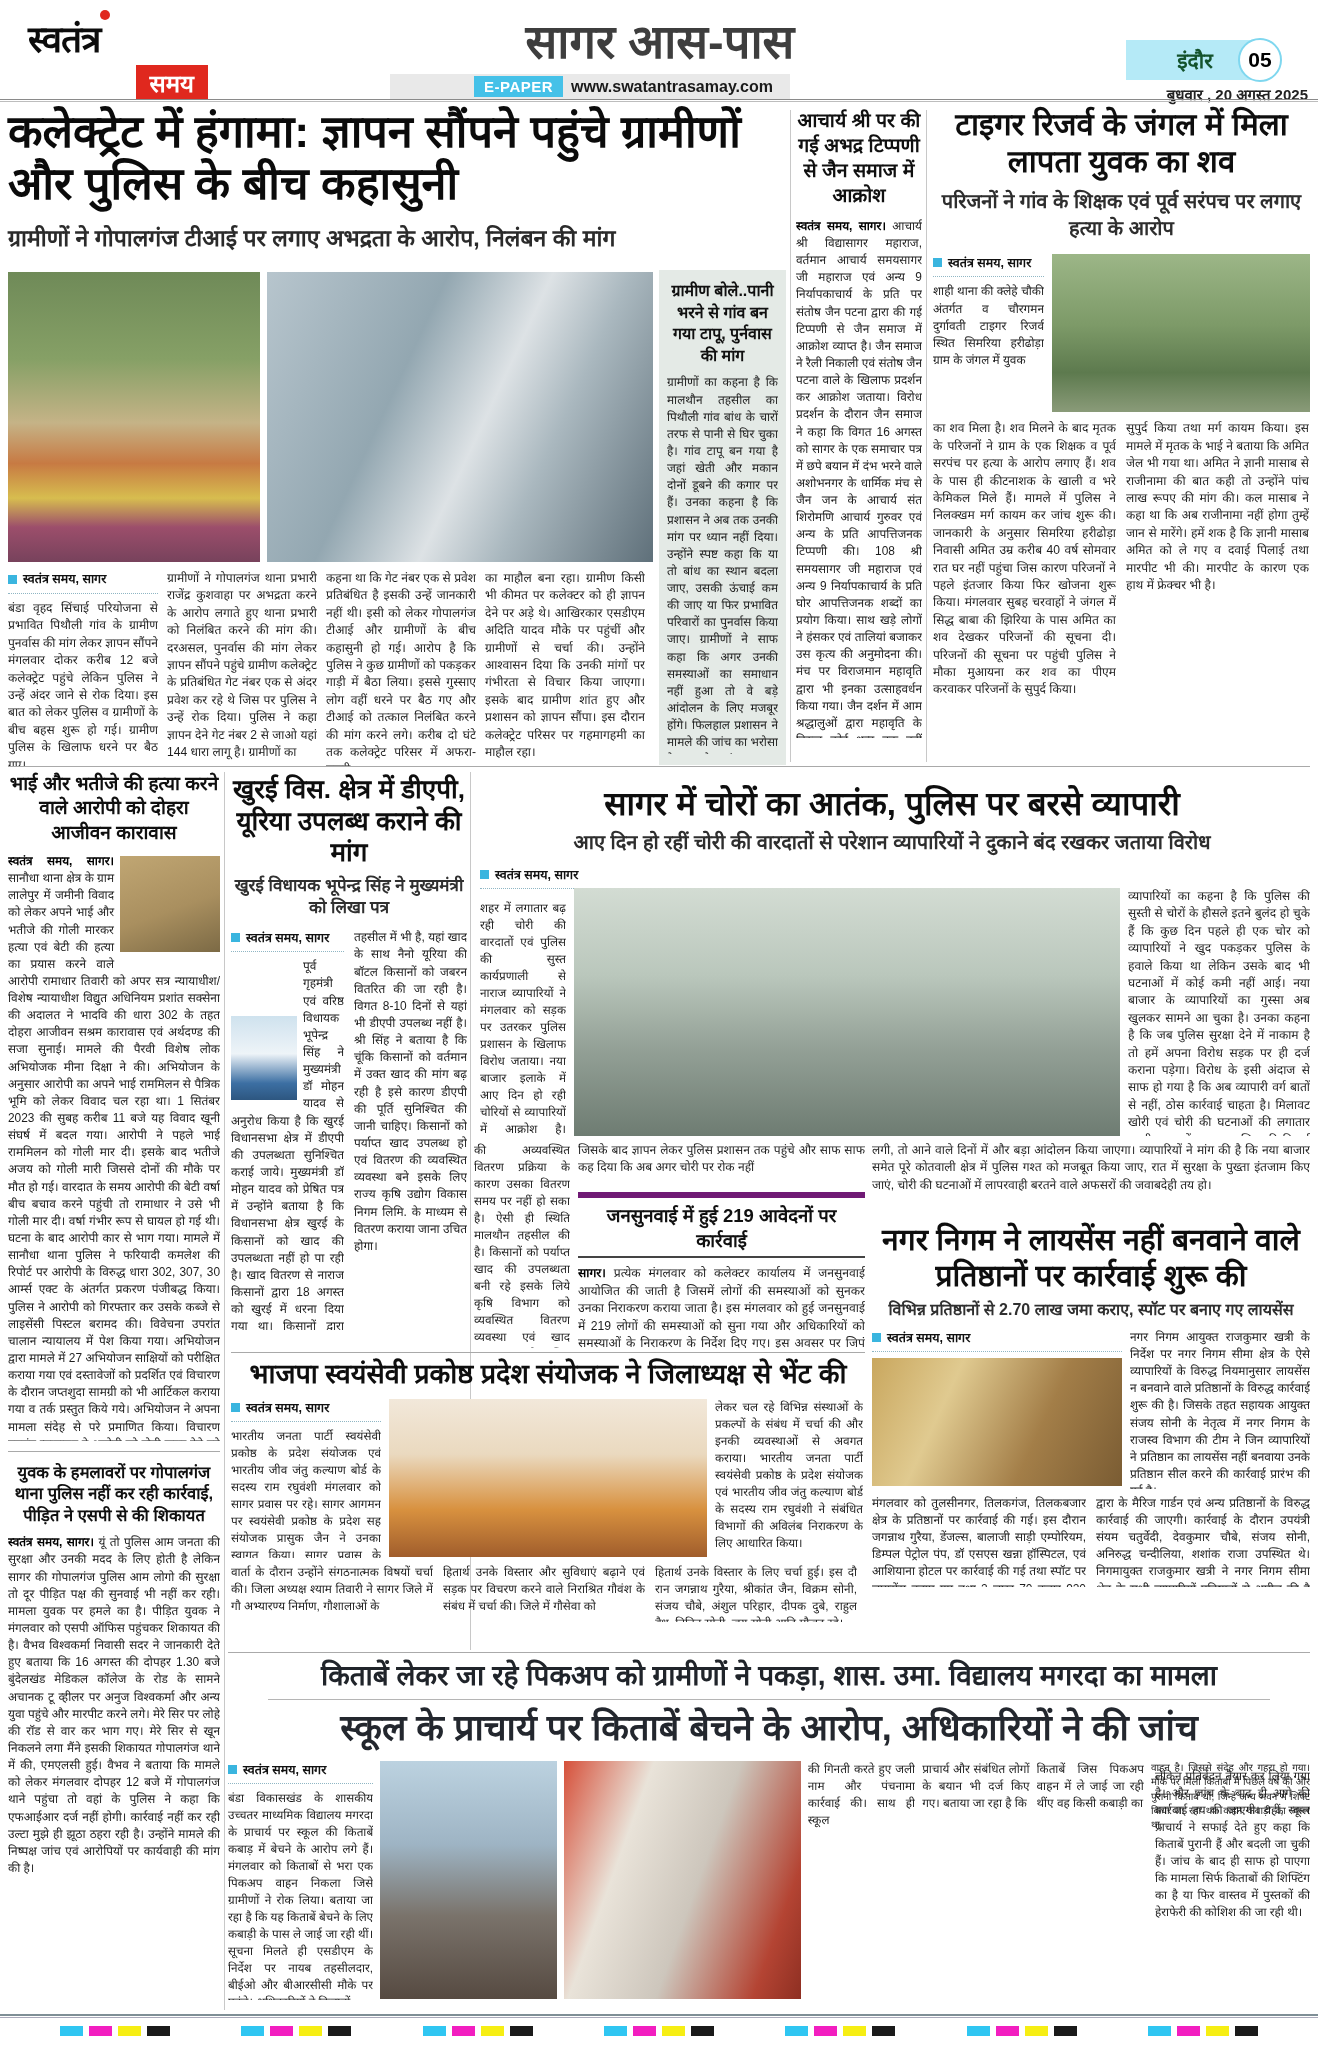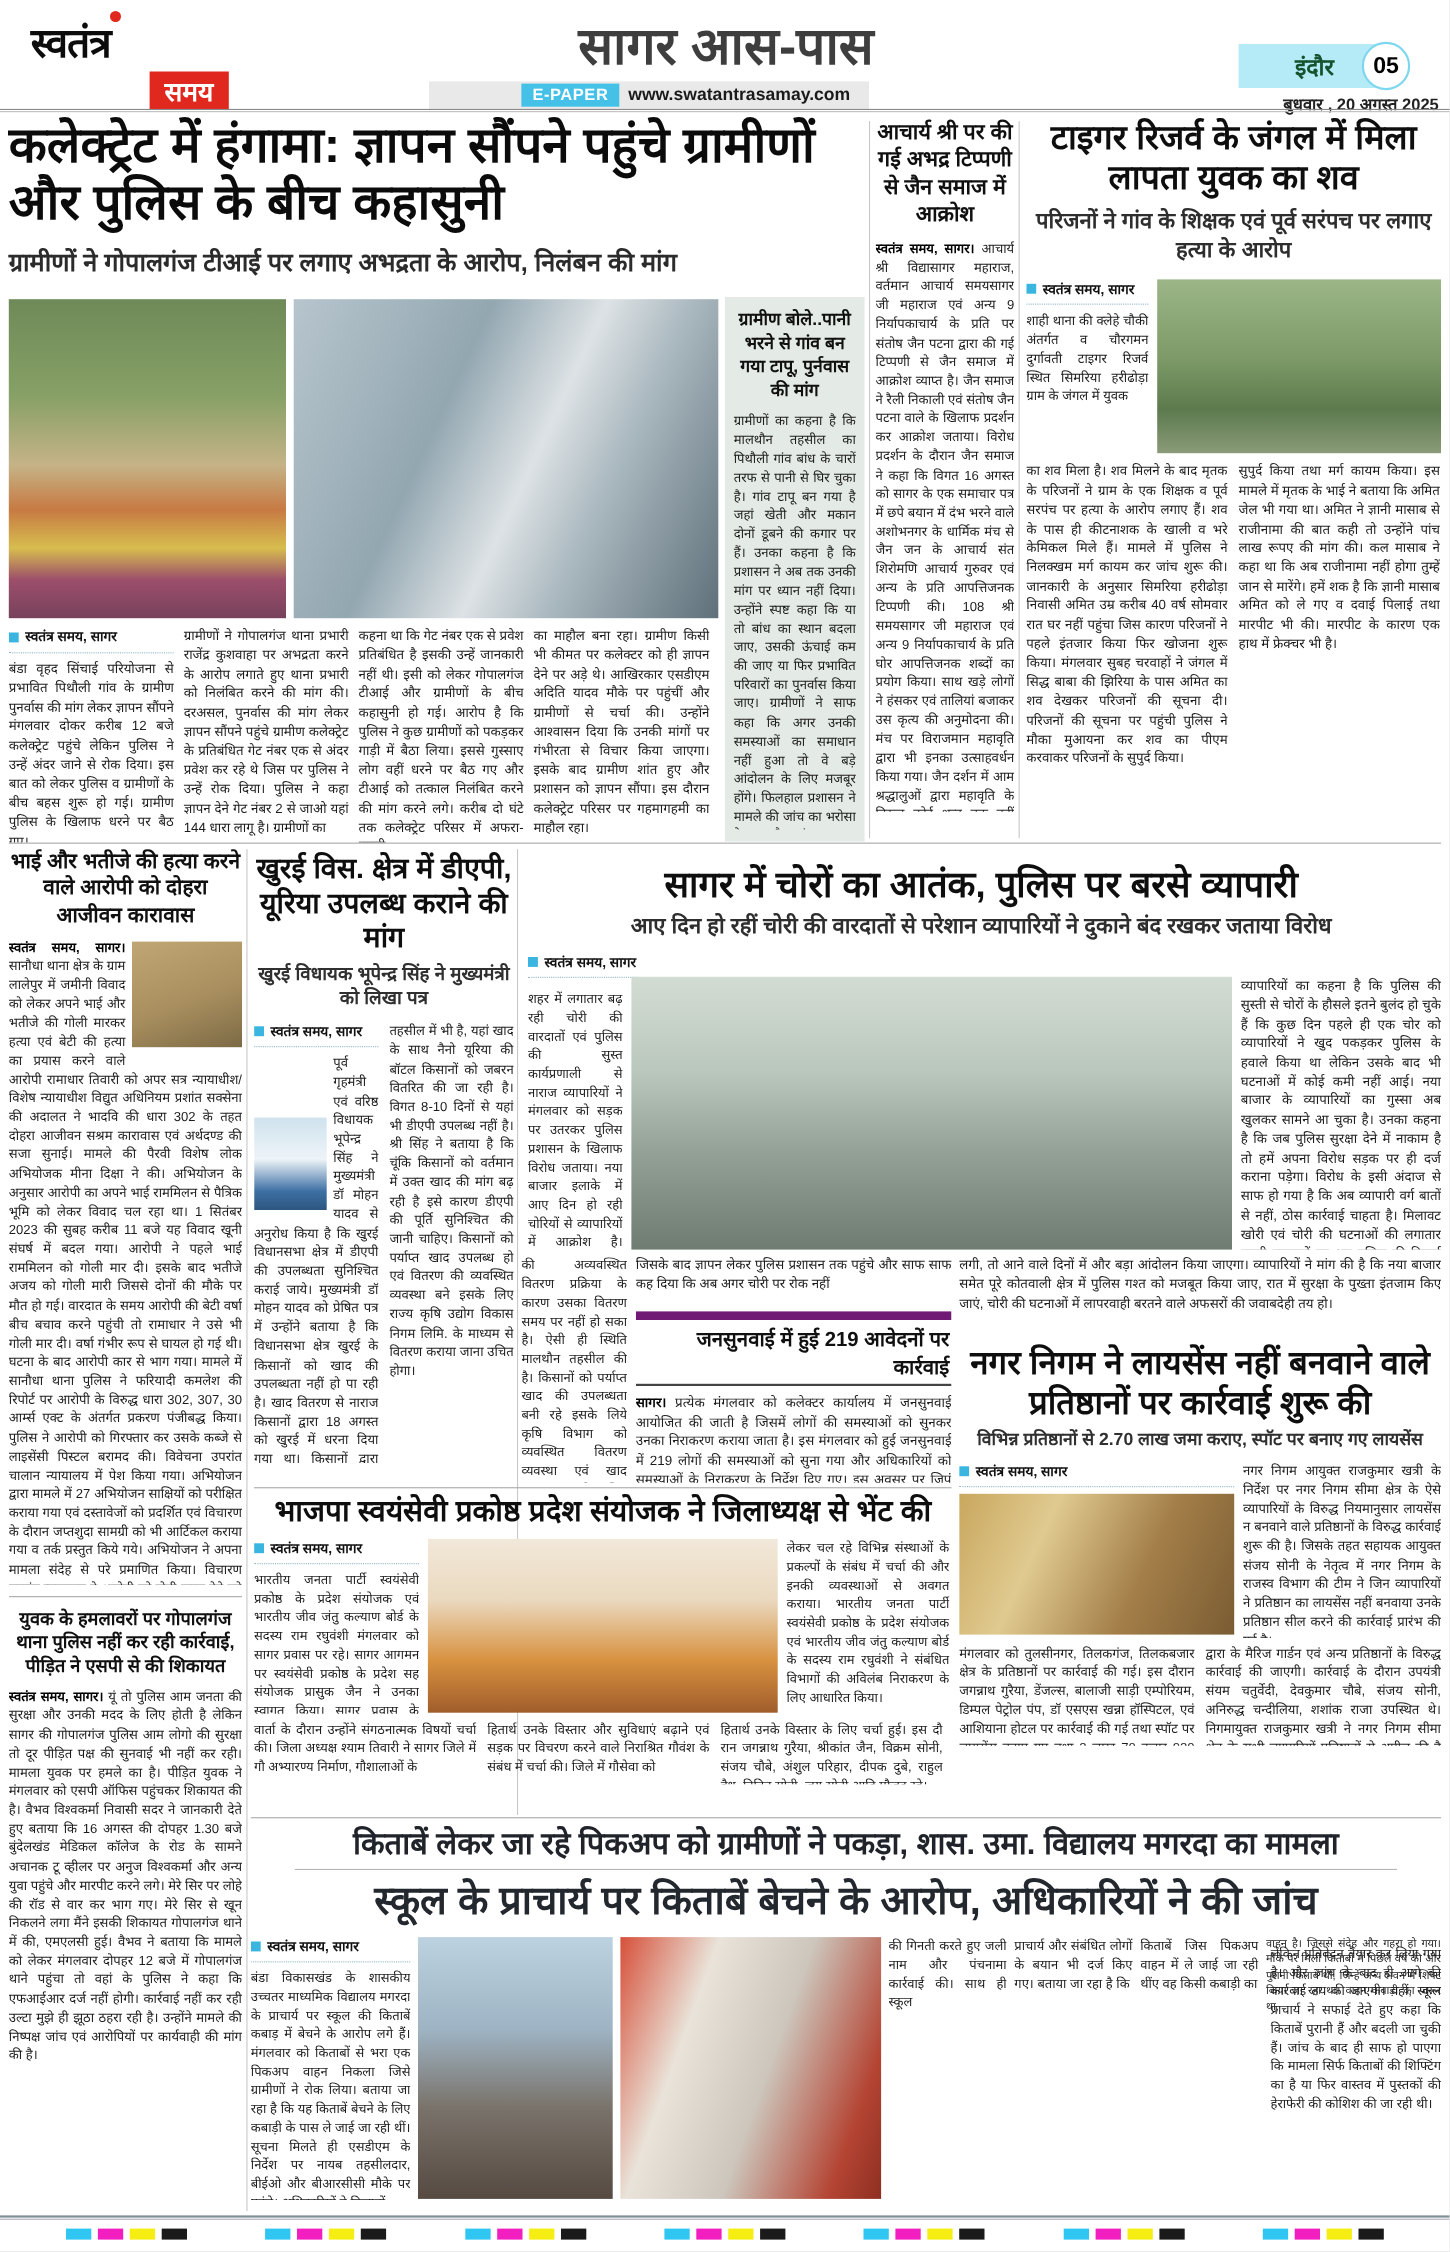--- a/index.html
+++ b/index.html
@@ -30,22 +30,22 @@
   .row { display:flex; }
   .gray-strip { background:#e9e9e9; display:flex; align-items:center; gap:8px; }
   .epaper-badge { background:#45c1e8; color:#ffffff; font-weight:bold; font-size:15px;
                   padding:2px 10px; letter-spacing:0.5px; }
   .site { font-weight:bold; font-size:16px; color:#1a1a1a; }
   .edition-badge { background:#b5eaf7; display:flex; align-items:center; justify-content:center;
                    font-weight:800; font-size:21px; color:#14532d; position:relative; }
   .page-circle { width:44px; height:44px; border-radius:50%; background:#fff; border:2px solid #7fd7ef;
                  display:flex; align-items:center; justify-content:center; font-weight:800; font-size:21px; color:#000; }
   .inset-box { background:#e4eae6; padding:10px 8px; overflow:hidden; }
-  .jansun-title { font-size:18.5px; font-weight:800; color:#101010; border-top:8px solid #701a75;
-                  border-bottom:2px solid #444; padding:4px 2px;text-align:right; }
+  .jansun-title { font-size:18.5px; font-weight:800; color:#101010; border-top:6px solid #701a75;
+                  border-bottom:2px solid #444; padding:4px 2px; }
   .mark-group { display:flex; gap:6px; }
   .mark { display:block; width:23px; height:10px; }
   .logo-top { font-size:37px; font-weight:800; color:#0c0c0c; letter-spacing:-1px; }
   .logo-bottom { background:#e0281e; color:#fff; font-weight:800; font-size:24px;
                  padding:1px 14px; display:inline-block; }
   .kicker { font-size:28px; font-weight:700; color:#20242a; line-height:1.2; }
   .school-head { font-size:36px; font-weight:800; color:#23272e; line-height:1.2; }
 </style>
 </head>
 <body>

